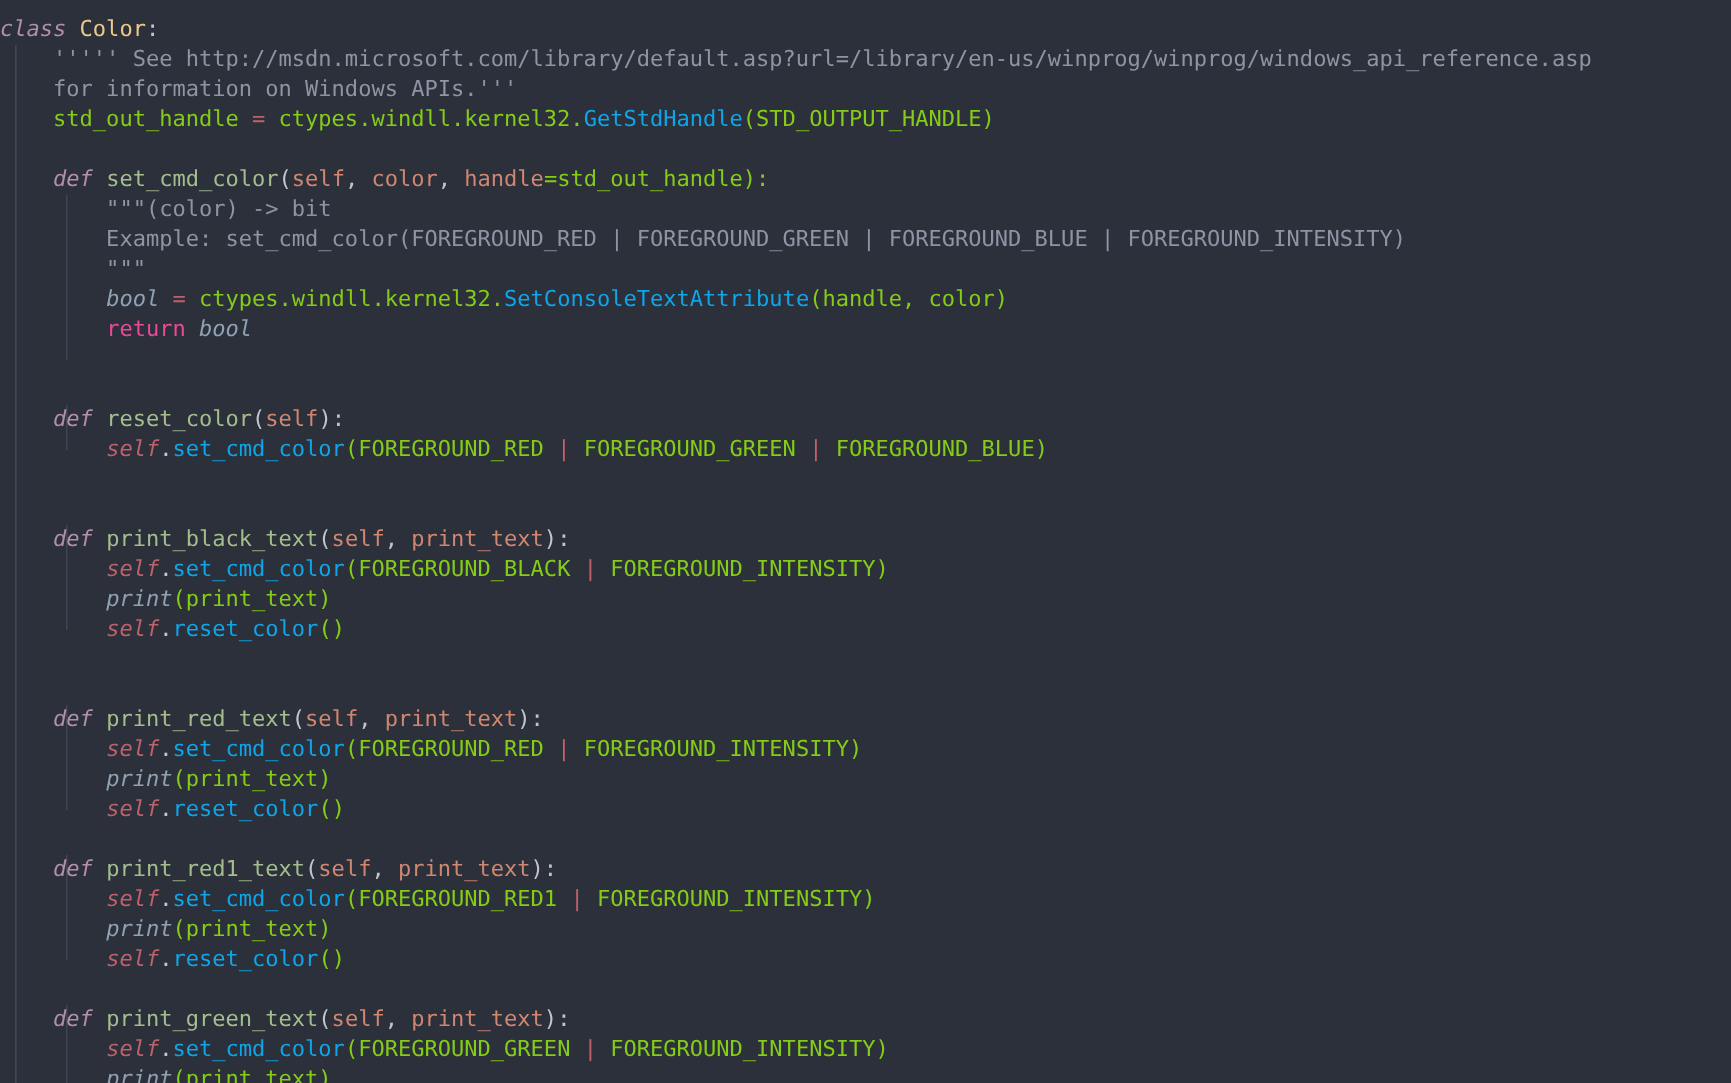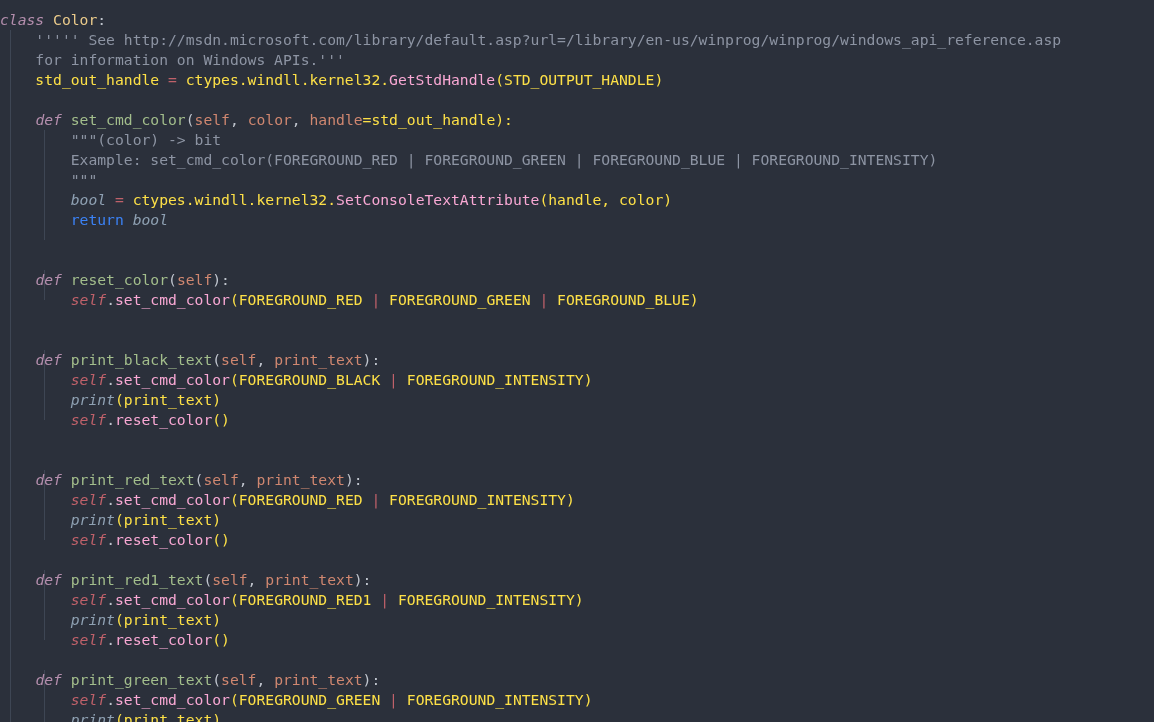--- a/index.html
+++ b/index.html
@@ -40,31 +40,31 @@
     pointer-events: none;
   }
   .guide {
     position: absolute;
     width: 1px;
     background: #3e4654;
   }
 
   
   .kw       { color: #b48ead; font-style: italic; text-align: right; }   
-  .kw-ret   { color: #3b82f6; text-align: right; }                        
+  .kw-ret   { color: #ec4899; text-align: right; }                        
   .cls      { color: #ebcb8b; }                        
   .fn-def   { color: #a3be8c; }                        
-  .call     { color: #f9a8d4; margin-top: 20px; }                        
+  .call     { color: #0ea5e9; margin-top: 20px; }                        
   .self     { color: #bf616a; font-style: italic; }    
   .param    { color: #d08770; }                        
   .builtin  { color: #8fa1b3; font-style: italic; text-align: right; }    
   .doc      { color: #8d94a3; }                        
   .op       { color: #bf616a; }                        
   .punct    { color: #c0c5ce; }
-  .plain    { color: #fde047; }
+  .plain    { color: #84cc16; }
 </style>
 </head>
 <body>
 
 <div id="editor">
 
   <div class="guides">
       <div class="guide" style="left: 10px; top: 30px; height: 692px;"></div>
       <div class="guide" style="left: 10px; top: 30px; height: 692px;"></div>
       <div class="guide" style="left: 44px; top: 130px; height: 110px;"></div>

